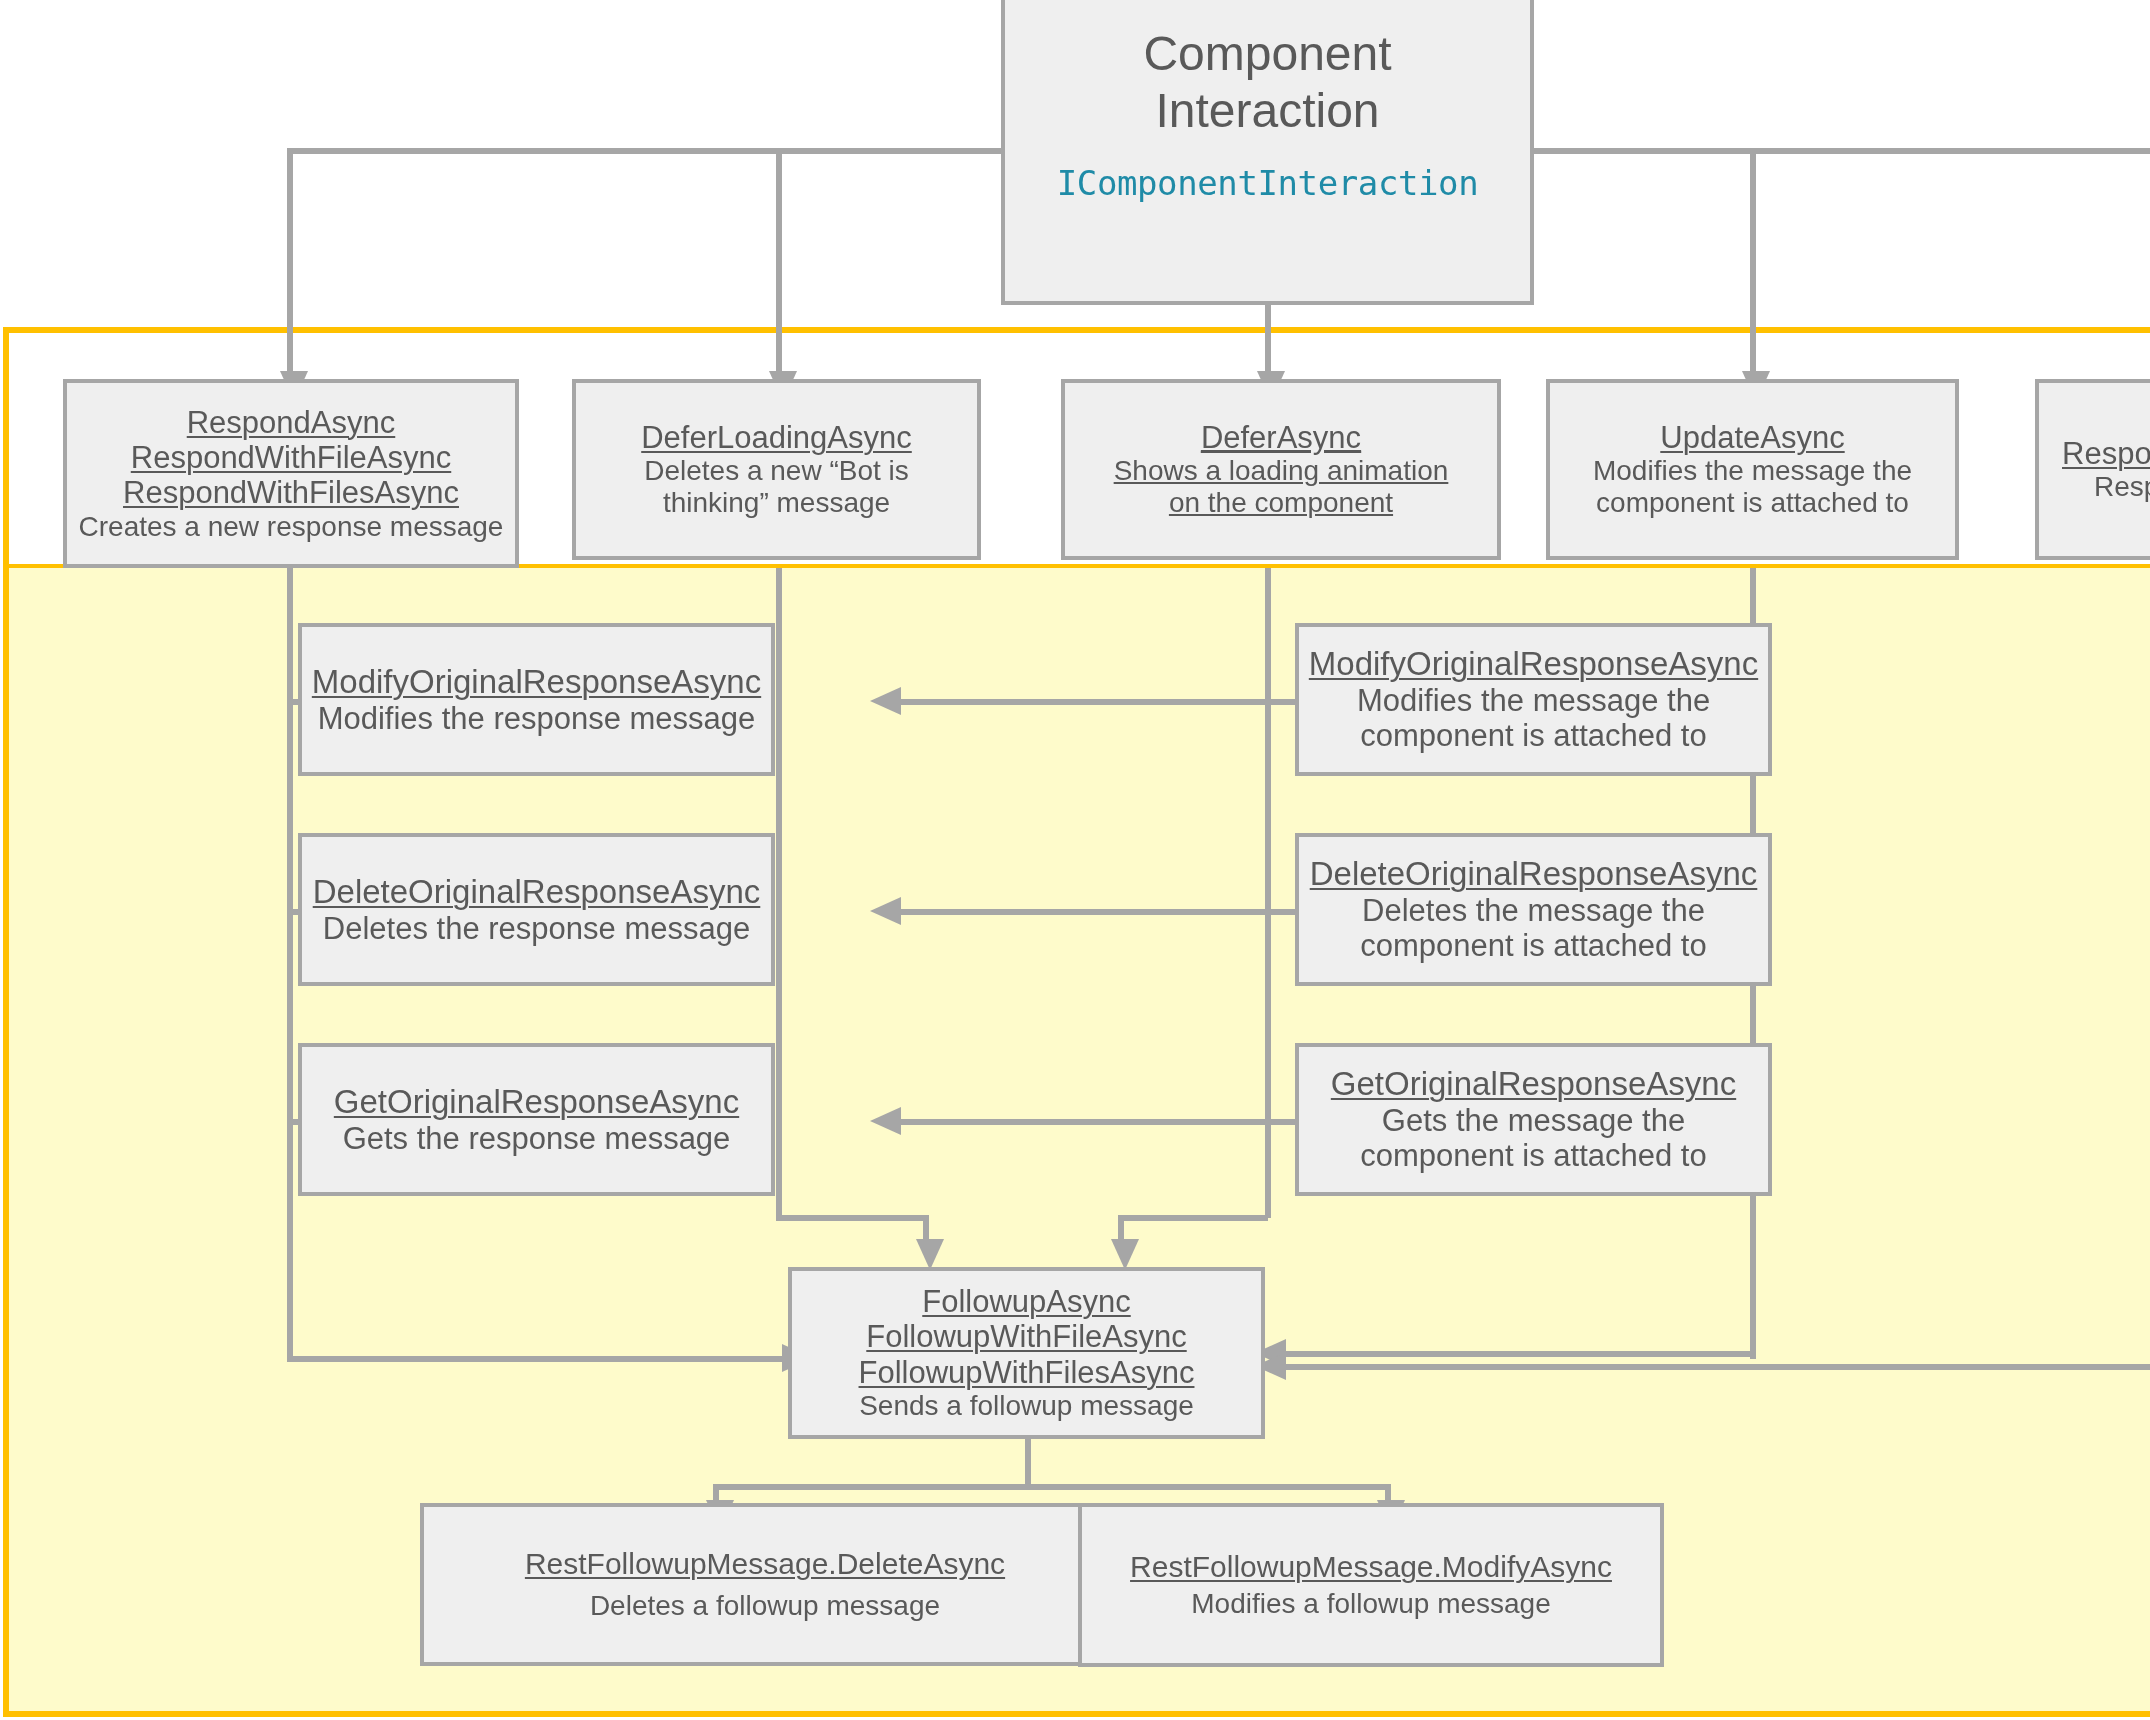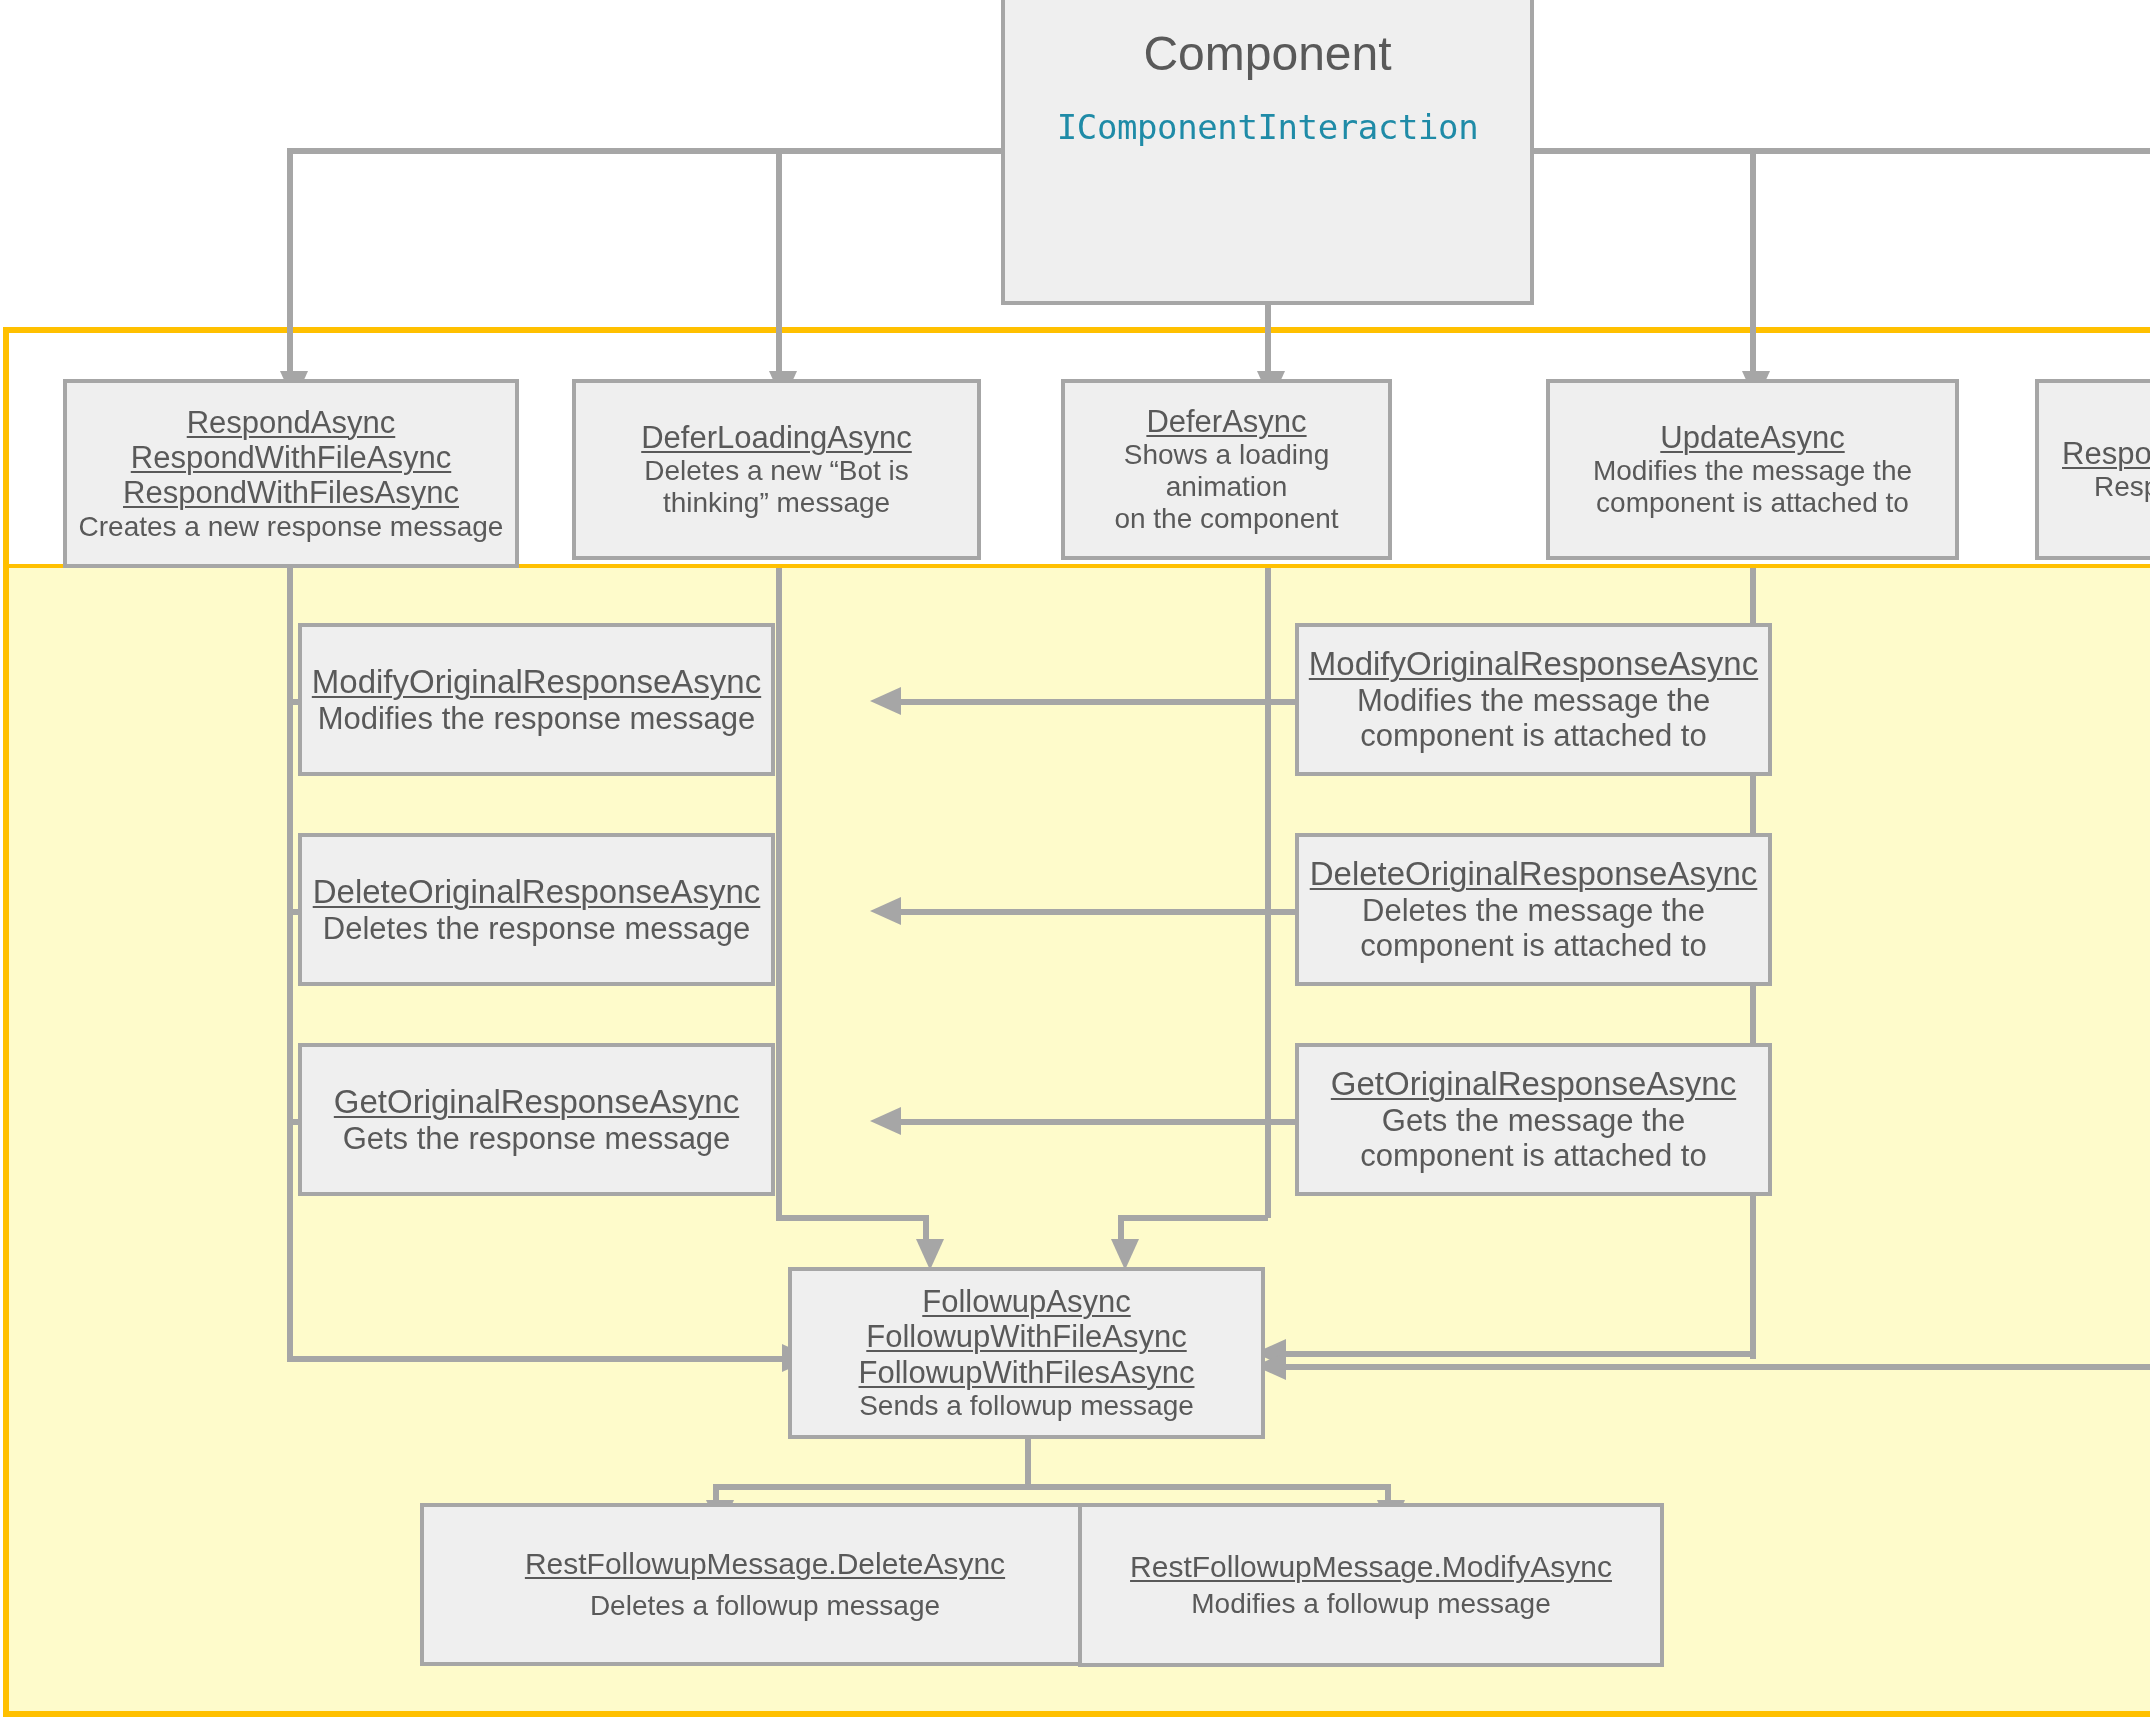--- a/index.html
+++ b/index.html
@@ -208,37 +208,38 @@
 
   <div class="ln lnVt" style="left:1025px; top:1439px; height:47px;"></div>
   <div class="ln lnHt" style="left:713px; top:1484px; width:675px;"></div>
   <div class="ln lnVt" style="left:713px; top:1484px; height:19.4px;"></div>
   <div class="arw arw-down" style="left:706px; top:1500px;"></div>
   <div class="ln lnVt" style="left:1385px; top:1484px; height:19.4px;"></div>
   <div class="arw arw-down" style="left:1377px; top:1500px;"></div>
 
   <div class="node" id="node-root">
     <div class="rtitle">Component</div>
+    <div class="rtitle">Interaction</div>
     <div class="rtype">IComponentInteraction</div>
   </div>
 
   <div class="node r1" style="left:63px; top:379px; width:456px; height:189px;">
     <div class="mname">RespondAsync</div>
     <div class="mname">RespondWithFileAsync</div>
     <div class="mname">RespondWithFilesAsync</div>
     <div class="mdesc">Creates a new response message</div>
   </div>
 
   <div class="node r1" style="left:572px; top:379px; width:409px; height:181px;">
     <div class="mname">DeferLoadingAsync</div>
     <div class="mdesc">Deletes a new “Bot is</div>
     <div class="mdesc">thinking” message</div>
   </div>
 
-  <div class="node r1" style="left:1061px; top:379px; width:331px; height:181px;">
+  <div class="node r1" style="left:1061px; top:379px; width:440px; height:181px;text-decoration:underline;">
     <div class="mname">DeferAsync</div>
     <div class="mdesc">Shows a loading animation</div>
     <div class="mdesc">on the component</div>
   </div>
 
   <div class="node r1" style="left:1546px; top:379px; width:413px; height:181px;">
     <div class="mname">UpdateAsync</div>
     <div class="mdesc">Modifies the message the</div>
     <div class="mdesc">component is attached to</div>
   </div>

